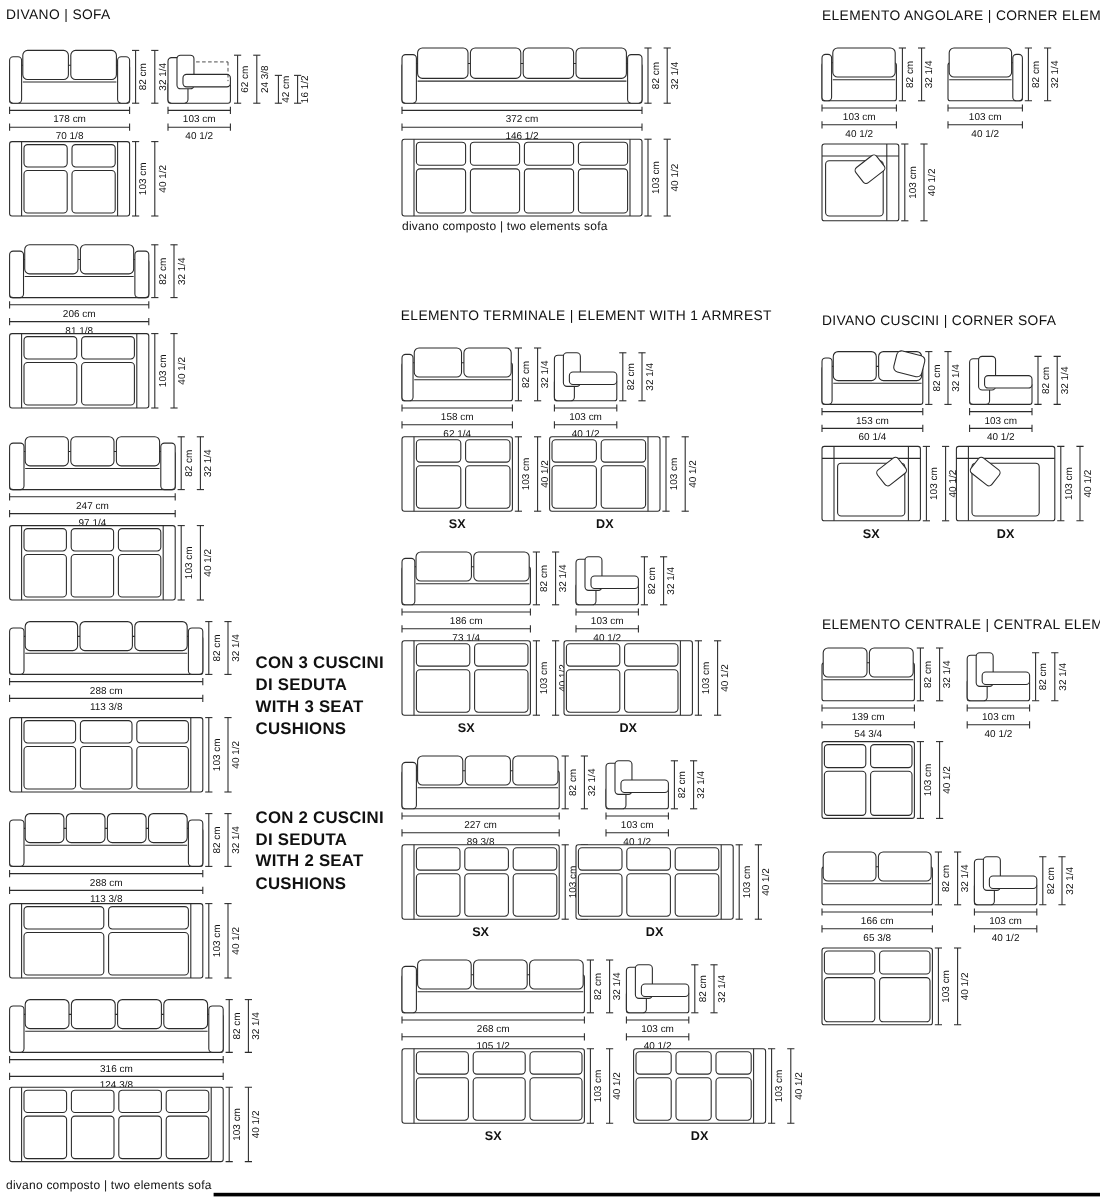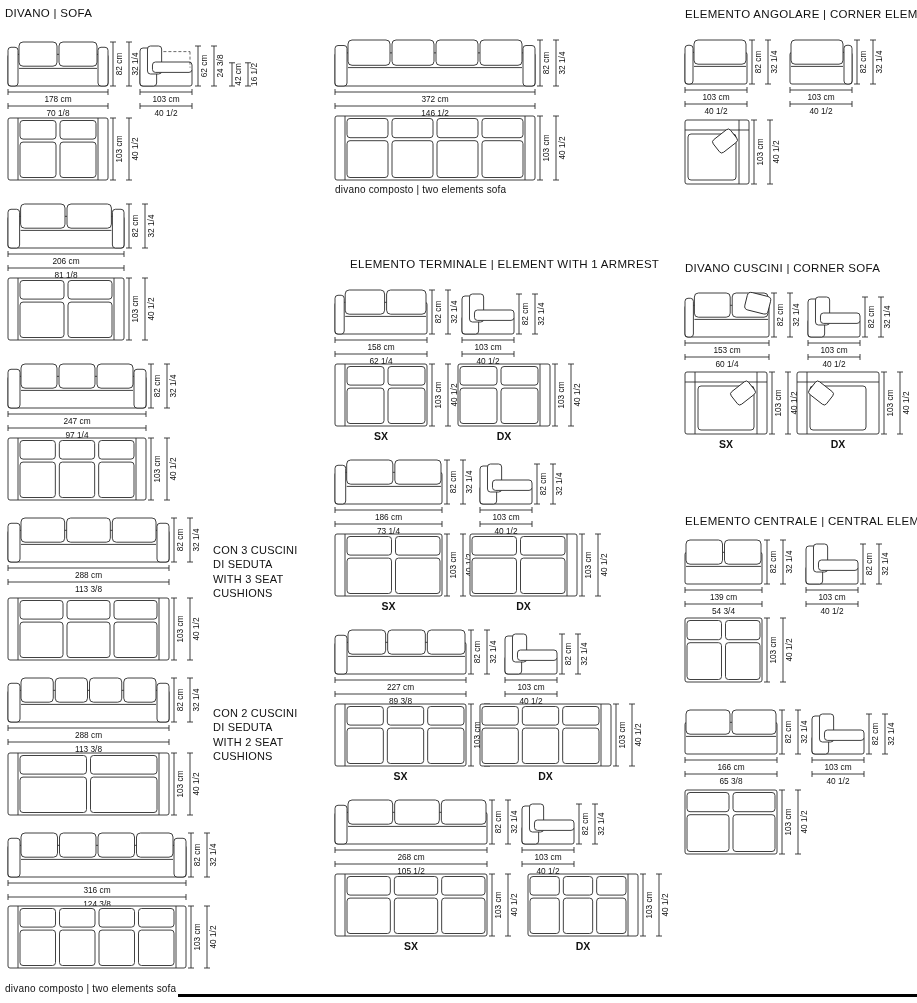--- a/index.html
+++ b/index.html
@@ -1,21 +1,21 @@
 <!DOCTYPE html>
 <html><head>
 <meta charset="utf-8">
 <style>
   *{box-sizing:border-box}
   html,body{margin:0;padding:0;background:#ffffff}
   .sheet{position:relative;width:917px;height:1003px;background:#fff;font-family:"Liberation Sans",sans-serif;color:#111;overflow:hidden}
   #diagram{position:absolute;left:0;top:0}
   .sec-title{position:absolute;font-size:11.5px;font-weight:400;letter-spacing:.3px;white-space:nowrap;color:#111}
   .caption{position:absolute;font-size:10px;letter-spacing:.2px;white-space:nowrap;color:#111}
-  .note{position:absolute;font-size:11px;font-weight:400;line-height:1.3;white-space:pre-line;letter-spacing:.2px;color:#111}
+  .note{position:absolute;font-size:14px;font-weight:700;line-height:1.3;white-space:pre-line;letter-spacing:.2px;color:#111}
   .footer-rule{position:absolute;background:#000}
 </style>
 </head>
 <body>
 
 <div class="sheet">
   <svg id="diagram" width="917" height="1003" viewBox="0 0 917 1003">
       <g>
         <rect x="8" y="54.32" width="100" height="31.68" rx="2" ry="2" fill="#fff" stroke="#2b2b2b" stroke-width="0.9"></rect>
         <line x1="19" y1="68.4" x2="97" y2="68.4" stroke="#2b2b2b" stroke-width="0.9"></line>
@@ -941,31 +941,31 @@
         <line x1="782" y1="790" x2="782" y2="854" stroke="#2b2b2b" stroke-width="0.9"></line>
         <text x="791" y="822" fill="#111111" font-size="8.3" font-weight="400" text-anchor="middle" font-family="&quot;Liberation Sans&quot;, sans-serif" transform="rotate(-90 791 822)">103 cm</text>
         <line x1="795" y1="790" x2="801" y2="790" stroke="#2b2b2b" stroke-width="0.9"></line>
         <line x1="795" y1="854" x2="801" y2="854" stroke="#2b2b2b" stroke-width="0.9"></line>
         <line x1="798" y1="790" x2="798" y2="854" stroke="#2b2b2b" stroke-width="0.9"></line>
         <text x="807" y="822" fill="#111111" font-size="8.3" font-weight="400" text-anchor="middle" font-family="&quot;Liberation Sans&quot;, sans-serif" transform="rotate(-90 807 822)">40 1/2</text>
       </g>
     </svg>
 
   <div class="sec-title" style="left:5px;top:7px">DIVANO | SOFA</div>
-  <div class="sec-title" style="left:350px;top:258px">ELEMENTO TERMINALE | ELEMENT WITH 1 ARMREST</div>
+  <div class="sec-title" style="left:334px;top:258px">ELEMENTO TERMINALE | ELEMENT WITH 1 ARMREST</div>
   <div class="sec-title" style="left:685px;top:8px">ELEMENTO ANGOLARE | CORNER ELEMENT</div>
   <div class="sec-title" style="left:685px;top:262px">DIVANO CUSCINI | CORNER SOFA</div>
   <div class="sec-title" style="left:685px;top:515px">ELEMENTO CENTRALE | CENTRAL ELEMENT</div>
 
   <div class="caption" style="left:335px;top:184px">divano composto  |  two elements sofa</div>
   <div class="caption" style="left:5px;top:983px">divano composto  |  two elements sofa</div>
 
   <div class="note" style="left:213px;top:543px">CON 3 CUSCINI
 DI SEDUTA
 WITH 3 SEAT
 CUSHIONS</div>
-  <div class="note" style="left:213px;top:706px">CON 2 CUSCINI
+  <div class="note" style="left:213px;top:672px">CON 2 CUSCINI
 DI SEDUTA
 WITH 2 SEAT
 CUSHIONS</div>
 
   <div class="footer-rule" style="left:178px;top:994px;width:739px;height:3px"></div>
 </div>
 
 </body></html>

